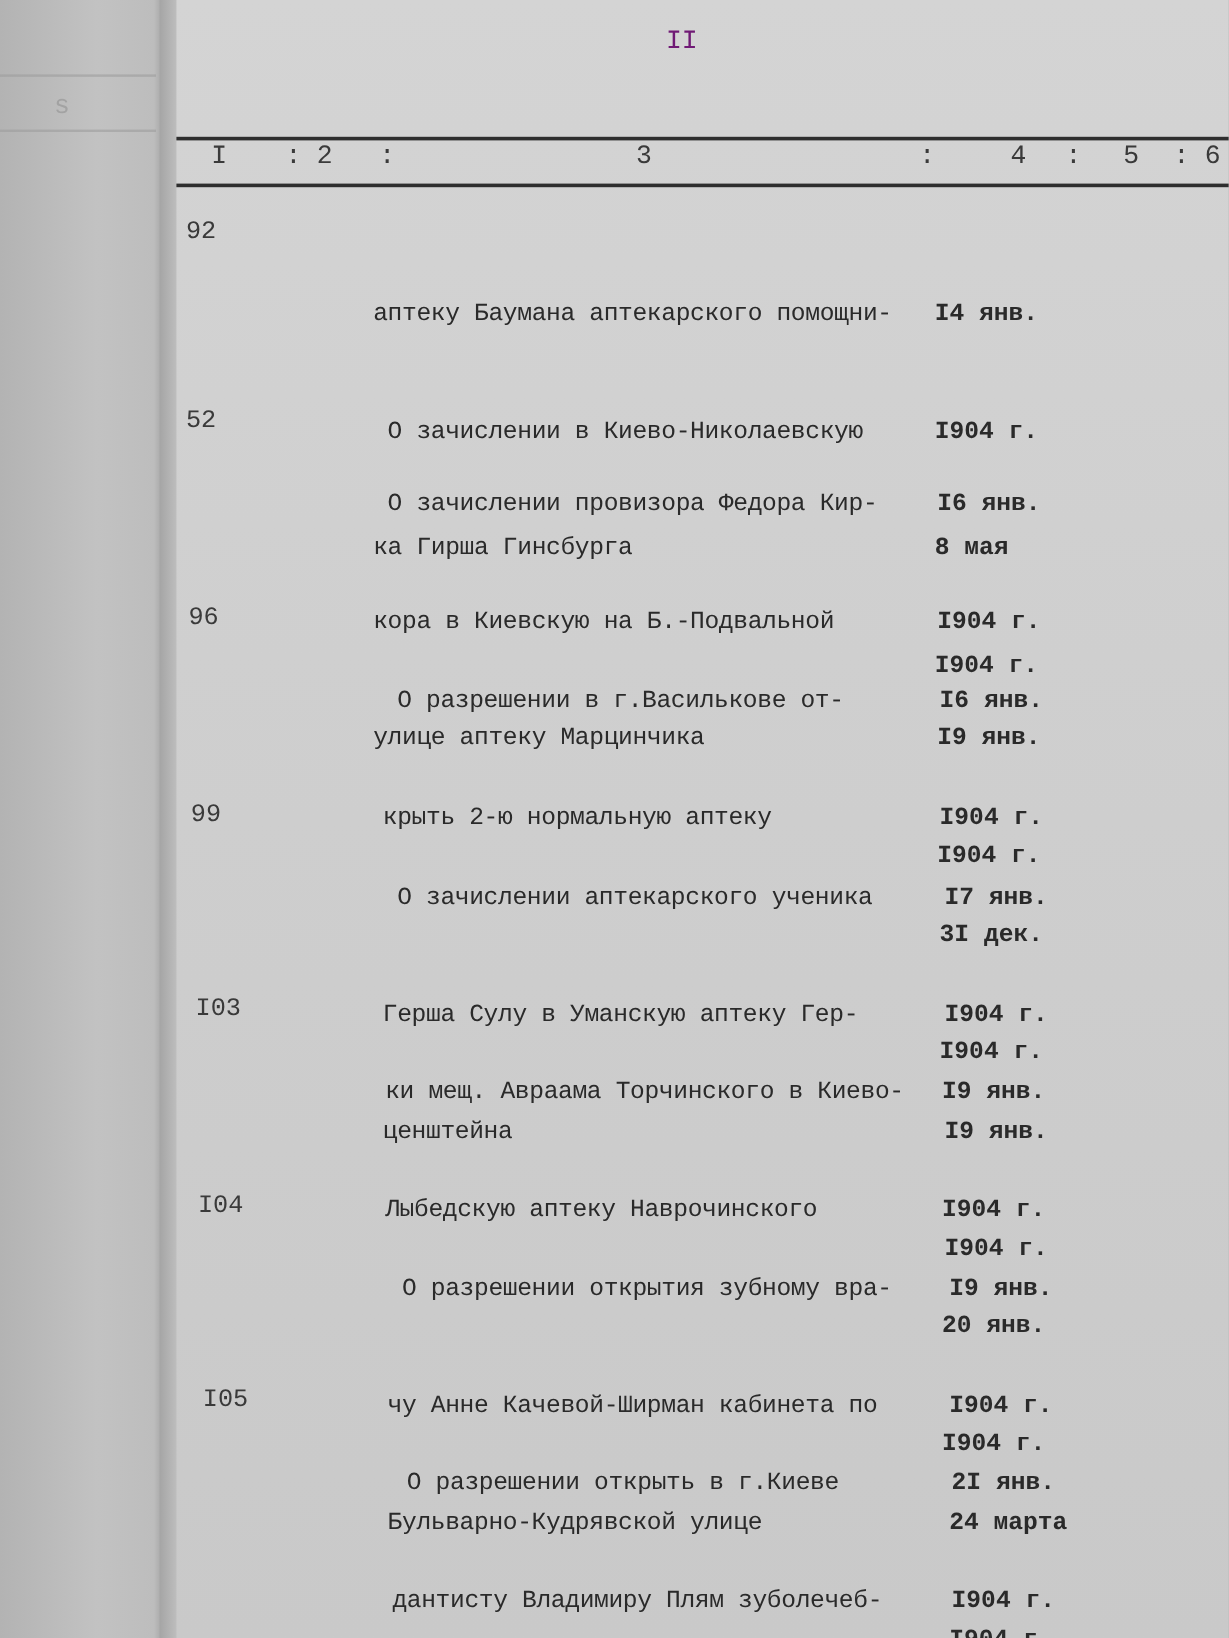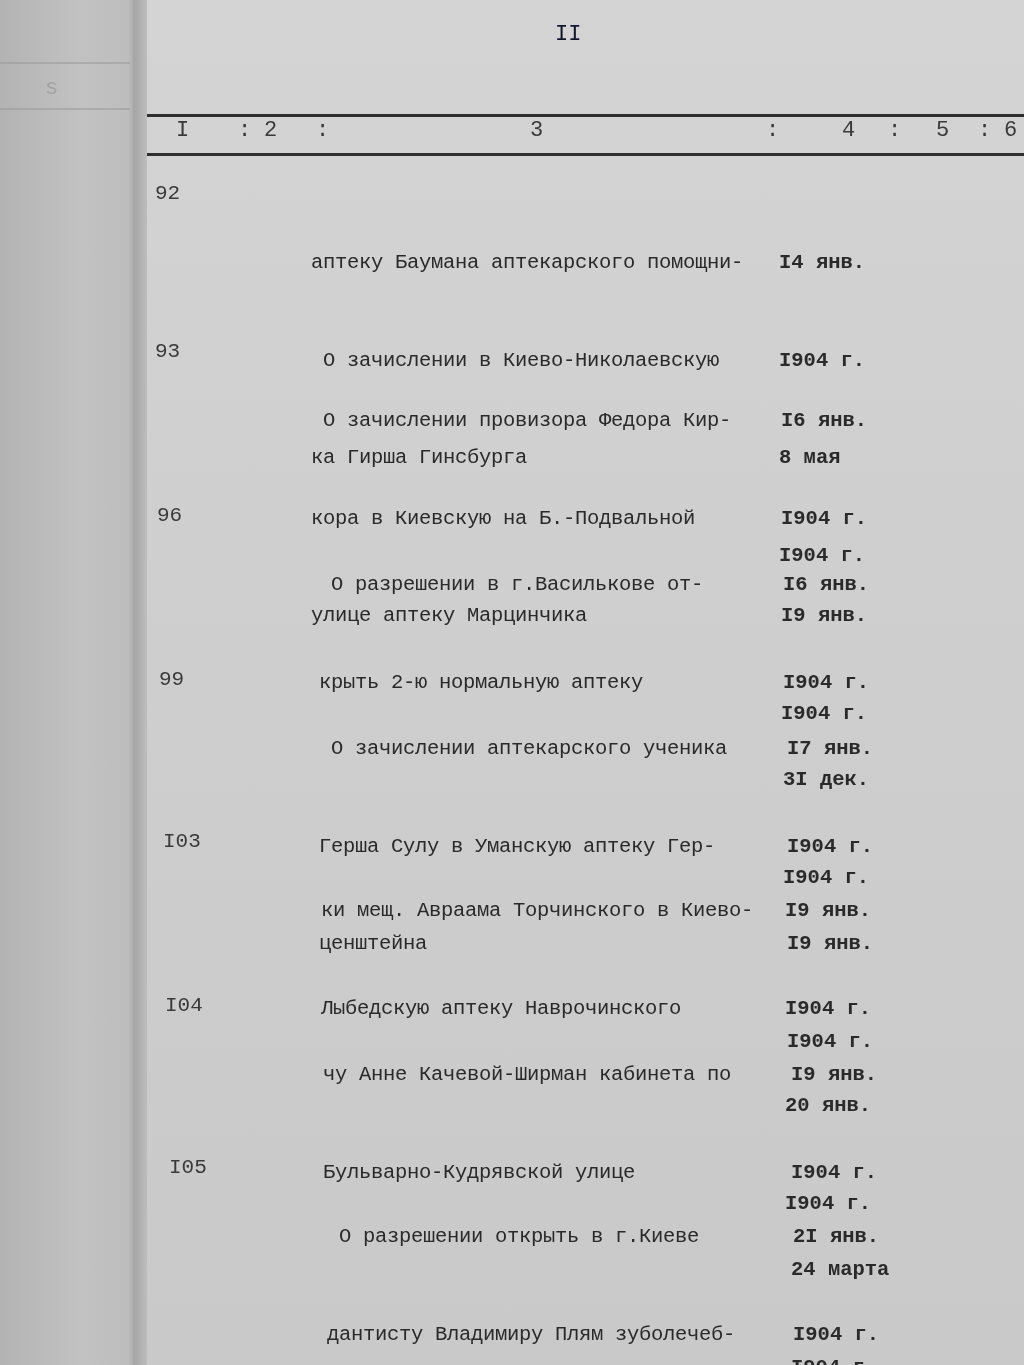--- a/index.html
+++ b/index.html
@@ -44,21 +44,21 @@
     .page {
       position: absolute;
       left: 147px; top: 0;
       width: 877px; height: 1365px;
       background: linear-gradient(180deg, #d4d4d4 0%, #cfcfcf 40%, #c9c9c9 100%);
     }
     .page-number {
       position: absolute;
       left: 555px; top: 22px;
       font-size: 22px;
-      color: #0f172a;
+      color: #701a75;
     }
     .header-rule {
       position: absolute;
       left: 147px;
       width: 877px;
       height: 3px;
       background: #2e2e2e;
     }
     .header-rule.top { top: 114px; }
     .header-rule.bottom { top: 153px; }
@@ -138,21 +138,21 @@
   </div>
   <div class="dates" style="left:638px;">
     <div>I4 янв.</div>
     <div>I904 г.</div>
     <div>8 мая</div>
     <div>I904 г.</div>
   </div>
 </div>
 
 <div class="entry" style="top:340px;">
-  <span class="num" style="left:14px;">93</span>
+  <span class="num" style="left:14px;">52</span>
   <div class="text" style="left:170px;">
     <div> О зачислении провизора Федора Кир-</div>
     <div>кора в Киевскую на Б.-Подвальной</div>
     <div>улице аптеку Марцинчика</div>
   </div>
   <div class="dates" style="left:640px;">
     <div>I6 янв.</div>
     <div>I904 г.</div>
     <div>I9 янв.</div>
     <div>I904 г.</div>
@@ -198,20 +198,21 @@
     <div>I9 янв.</div>
     <div>I904 г.</div>
     <div>20 янв.</div>
     <div>I904 г.</div>
   </div>
 </div>
 
 <div class="entry" style="top:994px;">
   <span class="num" style="left:24px;">I04</span>
   <div class="text" style="left:182px;">
+    <div> О разрешении открытия зубному вра-</div>
     <div>чу Анне Качевой-Ширман кабинета по</div>
     <div>Бульварно-Кудрявской улице</div>
   </div>
   <div class="dates" style="left:650px;">
     <div>I9 янв.</div>
     <div>I904 г.</div>
     <div>24 марта</div>
     <div>I904 г.</div>
   </div>
 </div>

